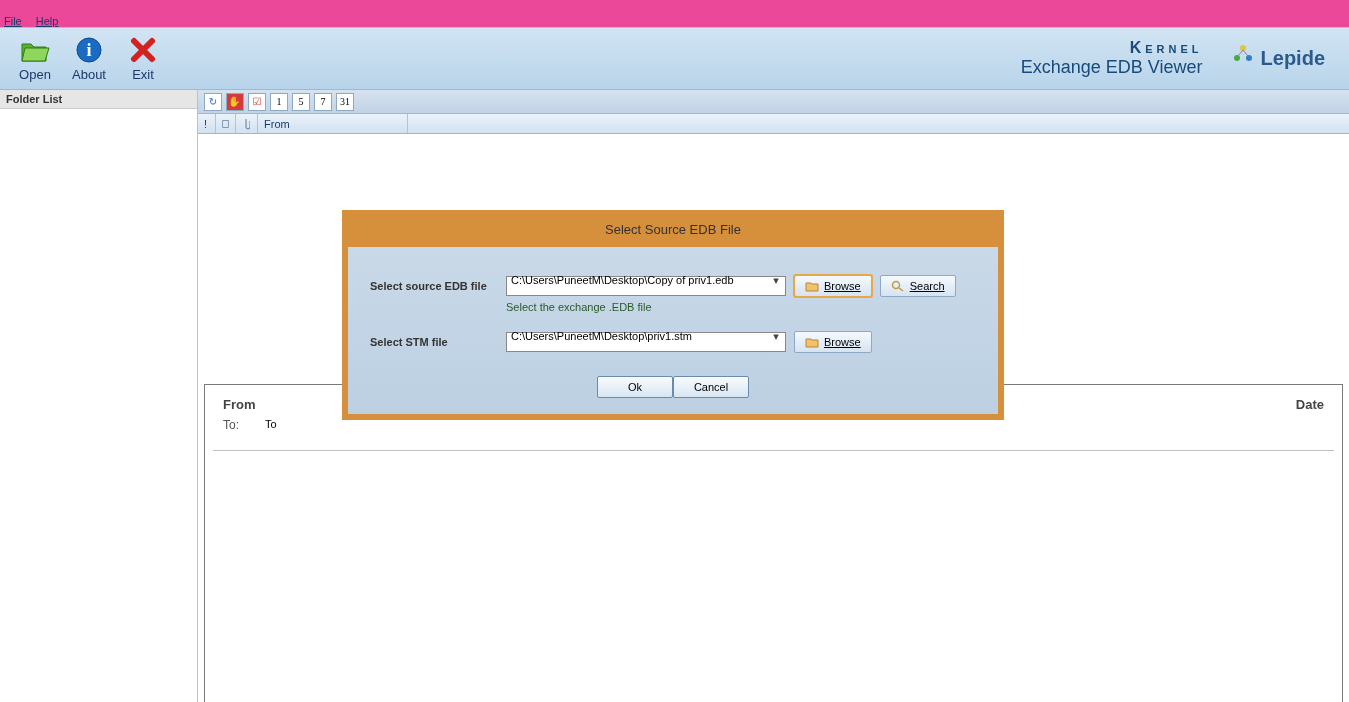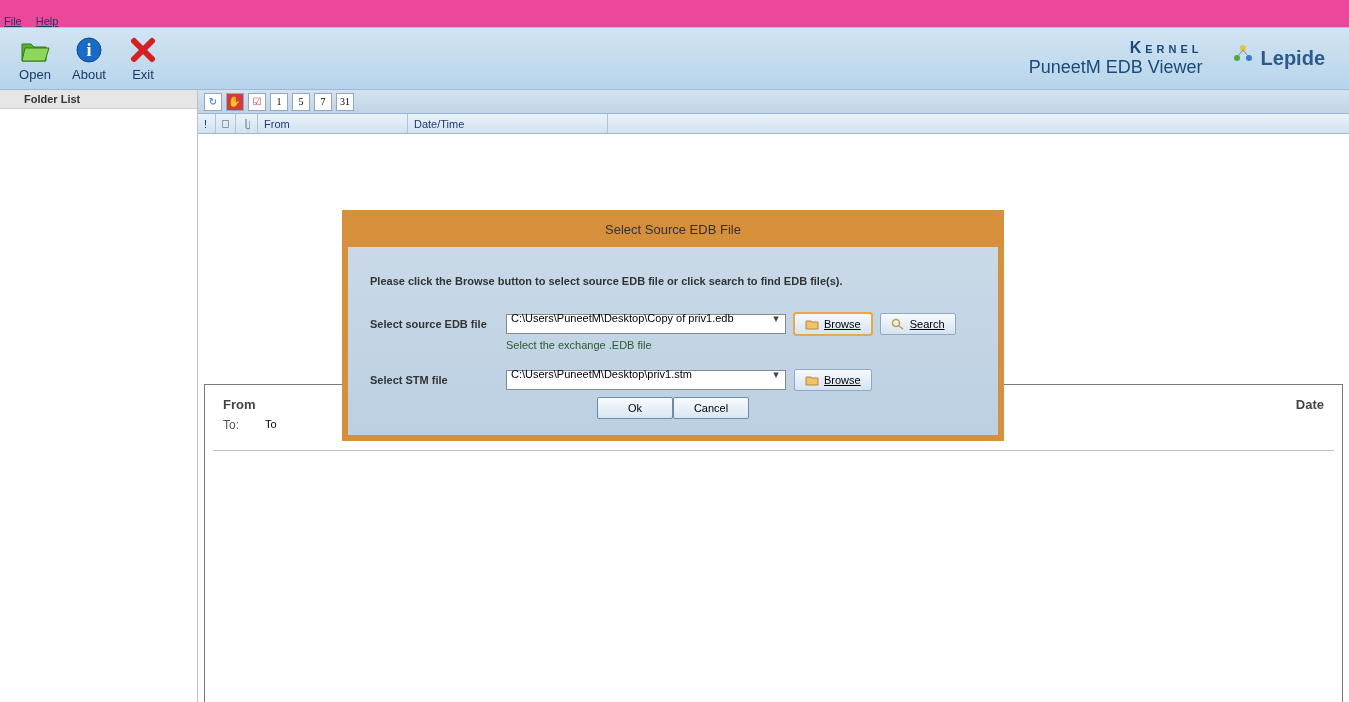--- a/index.html
+++ b/index.html
@@ -14,21 +14,21 @@
 .tool-btn .label { font-size: 13px; color: #1a3a6e; }
 
 .brand { margin-left: auto; display: flex; align-items: center; padding-right: 16px; }
 .brand-text { text-align: right; margin-right: 28px; color: #194a7a; }
 .brand-text .kernel { font-size: 16px; letter-spacing: 4px; font-weight: bold; font-variant: small-caps; }
 .brand-text .sub { font-size: 18px; }
 .brand-logo { color: #2b5a8c; font-size: 20px; font-weight: bold; display: flex; align-items: center; }
 
 .main { display: flex; height: calc(100% - 82px); }
 .sidebar { width: 198px; border-right: 1px solid #c0c0c0; background: #fff; }
-.sidebar-hdr { background: #e6e6e6; padding: 3px 24px; font-weight: bold; color: #333; border-bottom: 1px solid #ccc; }
+.sidebar-hdr { background: #e6e6e6; padding: 3px 6px; font-weight: bold; color: #333; border-bottom: 1px solid #ccc; }
 
 .content { flex: 1; display: flex; flex-direction: column; background: #fff; }
 .subtoolbar { height: 24px; background: linear-gradient(#d6e3f0, #c1d3e6); border-bottom: 1px solid #9bb8d6; display: flex; align-items: center; padding: 0 4px; }
 .subtoolbar .sbtn { width: 18px; height: 18px; margin: 0 2px; border: 1px solid #8fa8c4; background: #fff; display: flex; align-items: center; justify-content: center; font-size: 10px; cursor: pointer; font-family: 'Times New Roman', serif; }
 
 .listheader { height: 20px; background: linear-gradient(#eaf2fa, #d2e2f0); border-bottom: 1px solid #9bb8d6; display: flex; align-items: center; font-size: 11px; color: #1a3a6e; }
 .listheader .col { border-right: 1px solid #b0c4d8; padding: 0 6px; height: 100%; display: flex; align-items: center; }
 
 .listarea { flex: 1; position: relative; }
 
@@ -45,21 +45,21 @@
 .dlg-body { padding: 28px 22px 16px; background: linear-gradient(#c9d9e8, #bcd0e2); }
 .dlg-instr { font-size: 11px; font-weight: bold; color: #333; margin-bottom: 26px; }
 .dlg-row { display: flex; align-items: center; margin-bottom: 4px; }
 .dlg-lbl { width: 136px; font-size: 11px; font-weight: bold; color: #333; }
 .dlg-combo { flex: 0 0 280px; height: 20px; border: 1px solid #888; background: #fff; display: flex; align-items: center; justify-content: space-between; padding: 0 2px 12px 4px; font-size: 11px; }
 .dlg-combo .arrow { width: 14px; text-align: center; color: #444; cursor: pointer; }
 .dlg-btn { height: 22px; border: 1px solid #8fa8c4; background: linear-gradient(#f5faff, #d6e3f0); padding: 0 10px; margin-left: 8px; font-size: 11px; display: inline-flex; align-items: center; cursor: pointer; border-radius: 2px; }
 .dlg-btn.focused { outline: 2px solid #e8a848; outline-offset: -1px; }
 .dlg-btn .mini-icon { width: 14px; height: 12px; margin-right: 5px; }
 .dlg-hint { font-size: 11px; color: #2a5a2a; margin-left: 136px; margin-bottom: 18px; margin-top: 0; }
-.dlg-ok-row { display: flex; justify-content: center; margin-top: 6px; }
+.dlg-ok-row { display: flex; justify-content: center; margin-top: 23px; }
 .dlg-okbtn { width: 76px; height: 22px; border: 1px solid #6a8ab0; background: linear-gradient(#f8fbfe,#d8e6f2); font-size: 11px; cursor: pointer; border-radius: 2px; }
 </style>
 </head>
 <body>
 
 <div class="menubar">
   <span>File</span>
   <span>Help</span>
 </div>
 
@@ -87,21 +87,21 @@
       <svg width="26" height="26" viewBox="0 0 26 26">
           <path d="M4 4 L22 22 M22 4 L4 22" stroke="#d32020" stroke-width="6" stroke-linecap="round"></path>
         </svg>
     </div>
     <span class="label">Exit</span>
   </div>
 
   <div class="brand">
     <div class="brand-text">
       <div class="kernel">Kernel</div>
-      <div class="sub">PuneetM EDB Viewer</div>
+      <div class="sub">Exchange EDB Viewer</div>
     </div>
     <div class="brand-logo">
       <svg width="24" height="34" viewBox="0 0 24 34" style="margin-right:6px">
           <circle cx="12" cy="6" r="3" fill="#e6c43a"></circle>
           <circle cx="6" cy="16" r="3" fill="#4aa84a"></circle>
           <circle cx="18" cy="16" r="3" fill="#3a7ac8"></circle>
           <path d="M12 8 L7 14 M12 8 L17 14" stroke="#888" stroke-width="1"></path>
         </svg>
       <span>Lepide</span>
     </div>
@@ -130,21 +130,20 @@
         <svg width="10" height="12" viewBox="0 0 10 12">
             <rect x="1" y="1" width="8" height="10" fill="none" stroke="#5a7a9a"></rect>
           </svg>
       </div>
       <div class="col" style="width:22px">
         <svg width="8" height="12" viewBox="0 0 8 12">
             <path d="M4 1 v8 a2 2 0 0 0 4 0 v-6" fill="none" stroke="#5a7a9a"></path>
           </svg>
       </div>
       <div class="col" style="width:150px">From</div>
-      <div class="col" style="width:200px">Date/Time</div>
     </div>
 
     <div class="listarea"></div>
 
     <div class="preview">
       <div class="prev-hdr">
         <div class="fromrow">
           <span>From</span>
           <span>Date</span>
         </div>
@@ -154,21 +153,20 @@
         </div>
       </div>
       <div class="prev-divider"></div>
     </div>
   </div>
 </div>
 
 <div class="dialog">
   <div class="dlg-title">Select Source EDB File</div>
   <div class="dlg-body">
-    <div class="dlg-instr">Please click the Browse button to select source EDB file or click search to find EDB file(s).</div>
 
     <div class="dlg-row">
       <div class="dlg-lbl">Select source EDB file</div>
       <div class="dlg-combo">
         <span>C:\Users\PuneetM\Desktop\Copy of priv1.edb</span>
         <span class="arrow">▾</span>
       </div>
       <div class="dlg-btn focused">
         <span class="mini-icon"><svg width="14" height="12" viewBox="0 0 14 12">
               <path d="M1 3h5l1 1h6v7H1z" fill="#f2c268" stroke="#b8863a"></path>

